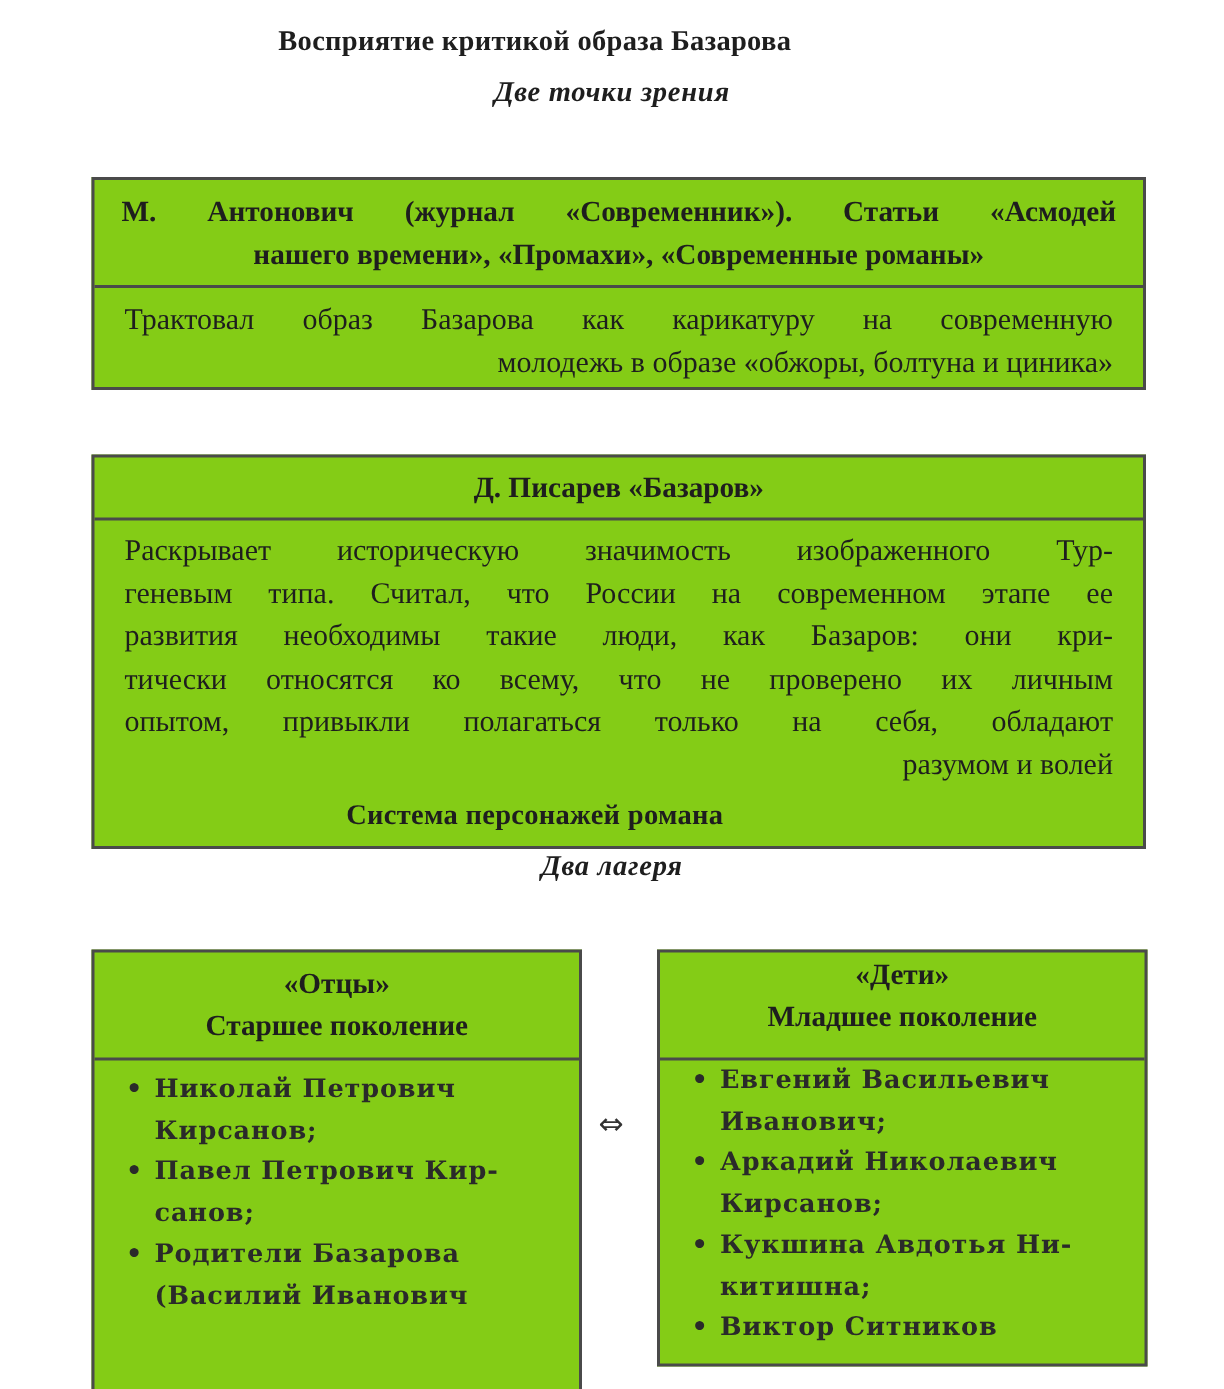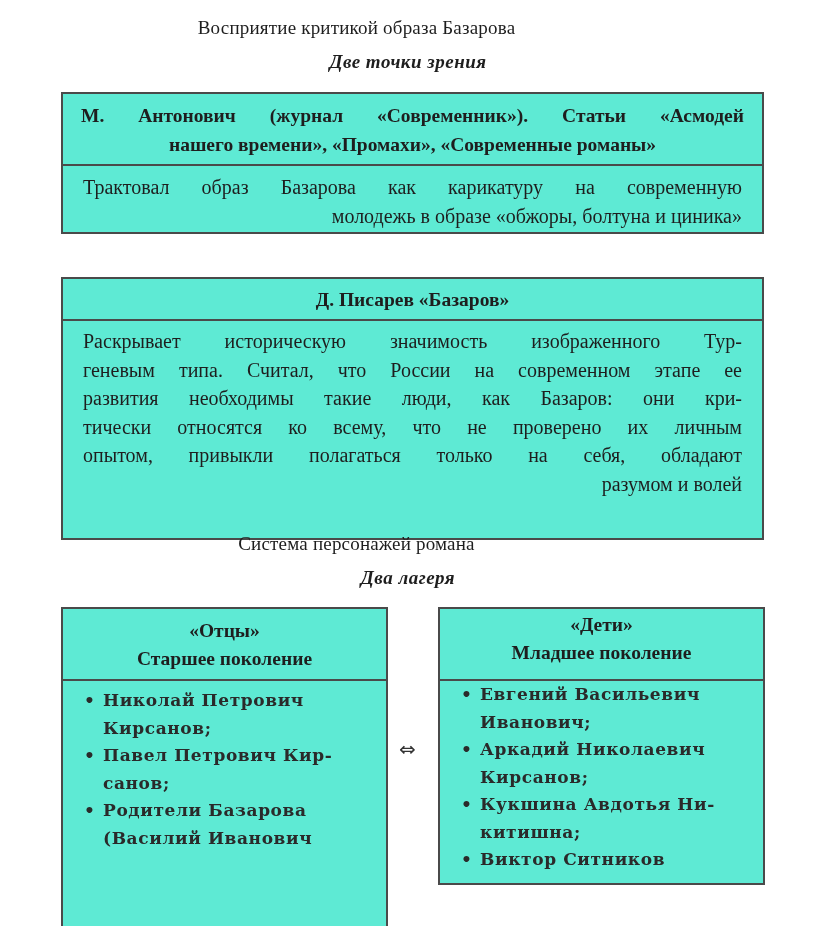--- a/index.html
+++ b/index.html
@@ -1,22 +1,22 @@
 <!DOCTYPE html>
 <html><head>
 <meta charset="utf-8">
 <style>
   html, body { margin: 0; padding: 0; background: #ffffff; }
   body { width: 816px; height: 926px; position: relative; overflow: hidden;
          font-family: "DejaVu Serif", "Liberation Serif", serif; color: #1e1e1e; }
   .title { position: absolute; left: 0; width: 713px; text-align: center;
-           font-weight: normal; font-size: 19px; font-family: "Liberation Serif", serif; letter-spacing: 0.2px; }
+           font-weight: bold; font-size: 19px; font-family: "Liberation Serif", serif; letter-spacing: 0.2px; }
   .subtitle { position: absolute; left: 0; width: 816px; text-align: center;
               font-weight: bold; font-style: italic; font-size: 19px; font-family: "Liberation Serif", serif; letter-spacing: 0.5px; }
-  .box { position: absolute; border: 2px solid #4a4a4a; box-sizing: border-box; background: #5eead4; }
+  .box { position: absolute; border: 2px solid #4a4a4a; box-sizing: border-box; background: #84cc16; margin-top: 26px; }
   .box-head { position: absolute; left: 0; right: 0; top: 0; border-bottom: 2px solid #4a4a4a;
               box-sizing: border-box; text-align: center; font-weight: bold;
               font-family: "Liberation Serif", serif; font-size: 19.5px; line-height: 29px; }
   .box-body { position: absolute; left: 0; right: 0; bottom: 0; box-sizing: border-box;
               font-family: "Liberation Serif", serif; font-size: 20px; line-height: 28.5px; }
   .just { text-align: justify; text-align-last: justify; }
   .lastline { text-align: right; }
   ul.people { list-style: none; margin: 0; padding: 0; font-family: "DejaVu Serif", serif;
               font-weight: bold; font-size: 17px; line-height: 27.5px; letter-spacing: 0.6px; color: #2a2a2a; }
   ul.people li { position: relative; padding-left: 24px; }

